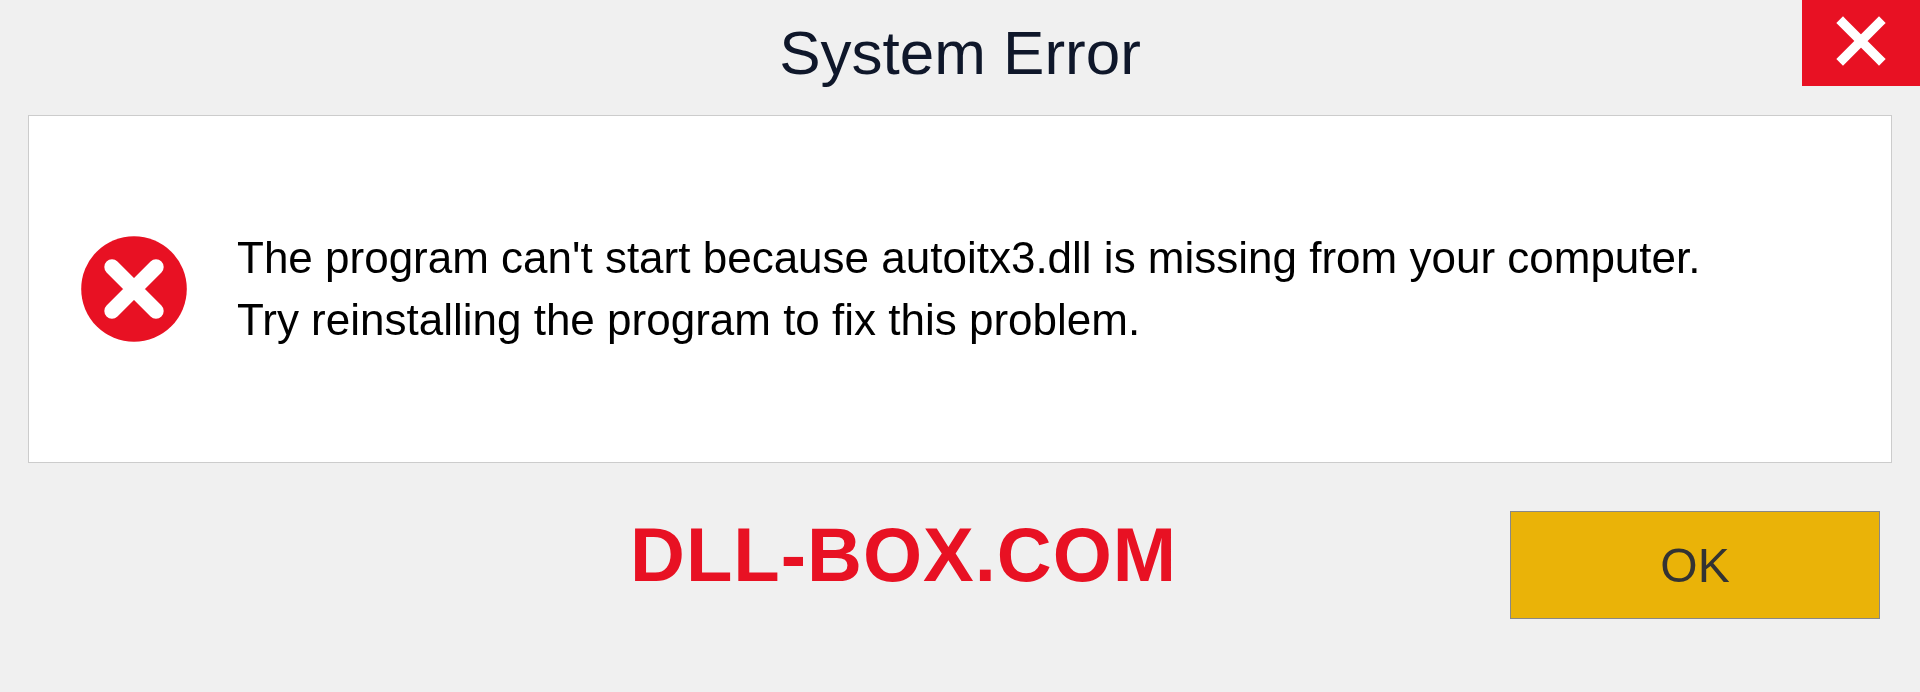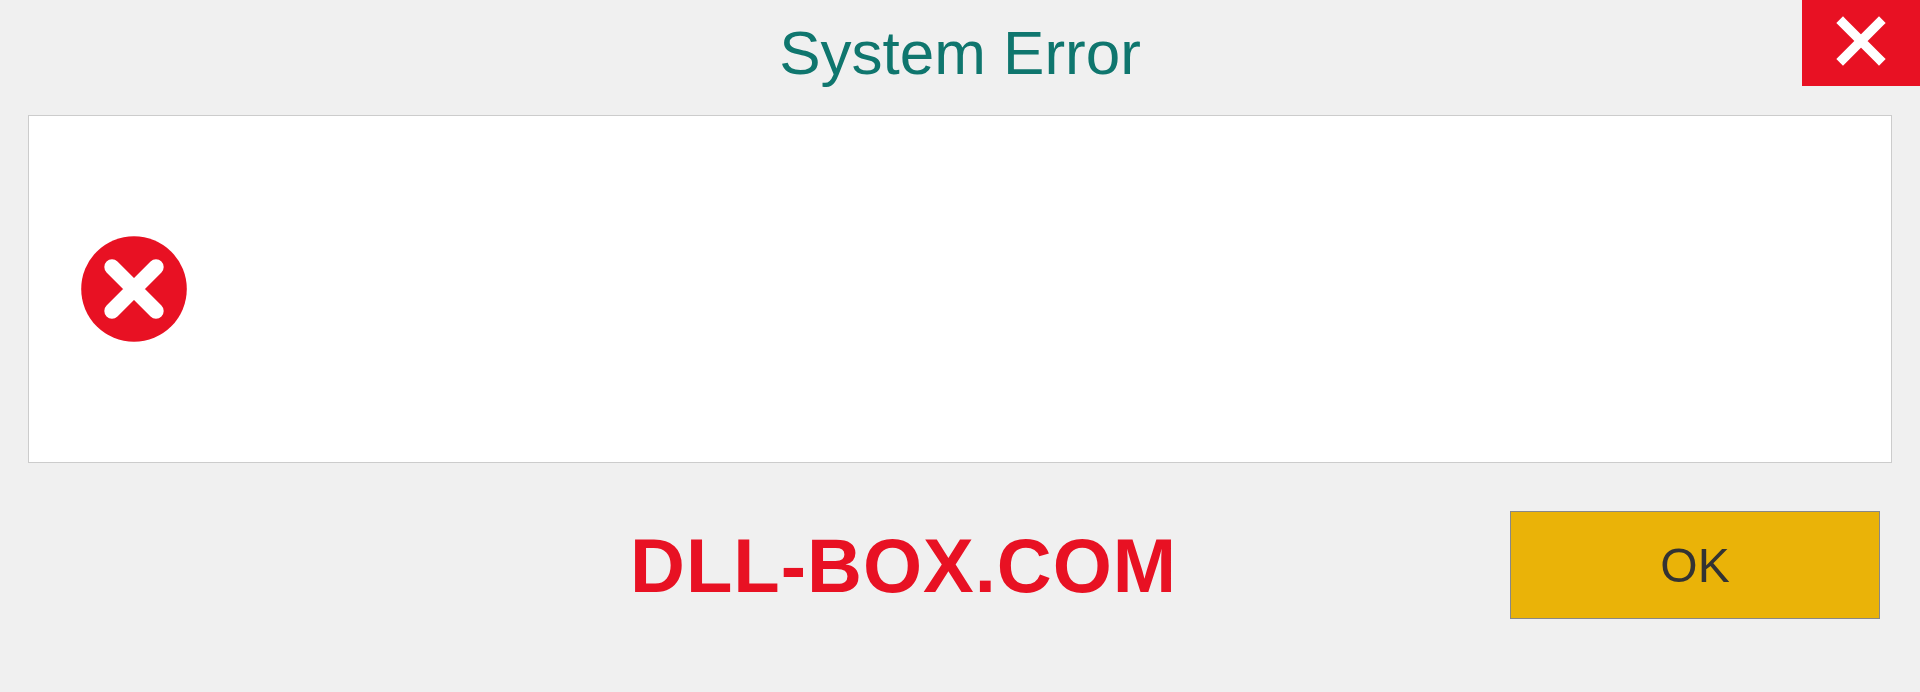--- a/index.html
+++ b/index.html
@@ -25,21 +25,21 @@
     .titlebar {
       display: flex;
       align-items: center;
       justify-content: center;
       position: relative;
       height: 105px;
     }
     .title-text {
       font-size: 62px;
       font-weight: 300;
-      color: #0f766e;
+      color: #0f172a;
     }
     .close-button {
       position: absolute;
       top: 0;
       right: 0;
       width: 118px;
       height: 86px;
       background: #e81123;
       display: flex;
       align-items: center;
@@ -70,21 +70,20 @@
       height: 100%;
     }
     .message-text {
       font-size: 44px;
       line-height: 1.4;
       color: #000;
       font-weight: 400;
     }
     .footer {
       display: flex;
-      align-items: center;
       justify-content: space-between;
       padding: 48px 40px 0 40px;
     }
     .brand-text {
       font-size: 76px;
       font-weight: 800;
       color: #e81123;
       letter-spacing: 1px;
       font-family: Arial, sans-serif;
       margin-left: 590px;
@@ -120,20 +119,24 @@
     </div>
   </div>
 
   <div class="content-panel">
     <div class="error-icon-wrap">
       <svg viewBox="0 0 100 100">
         <circle cx="50" cy="50" r="48" fill="#e81123"></circle>
         <path d="M30 30 L70 70 M70 30 L30 70" stroke="#ffffff" stroke-width="14" stroke-linecap="round" fill="none"></path>
       </svg>
     </div>
+    <div class="message-text">
+      <span>The program can't start because autoitx3.dll is missing from your computer.</span><br>
+      <span>Try reinstalling the program to fix this problem.</span>
+    </div>
   </div>
 
   <div class="footer">
     <div class="brand-text">DLL-BOX.COM</div>
     <button class="ok-button">
       <span>OK</span>
     </button>
   </div>
 
 </div>

